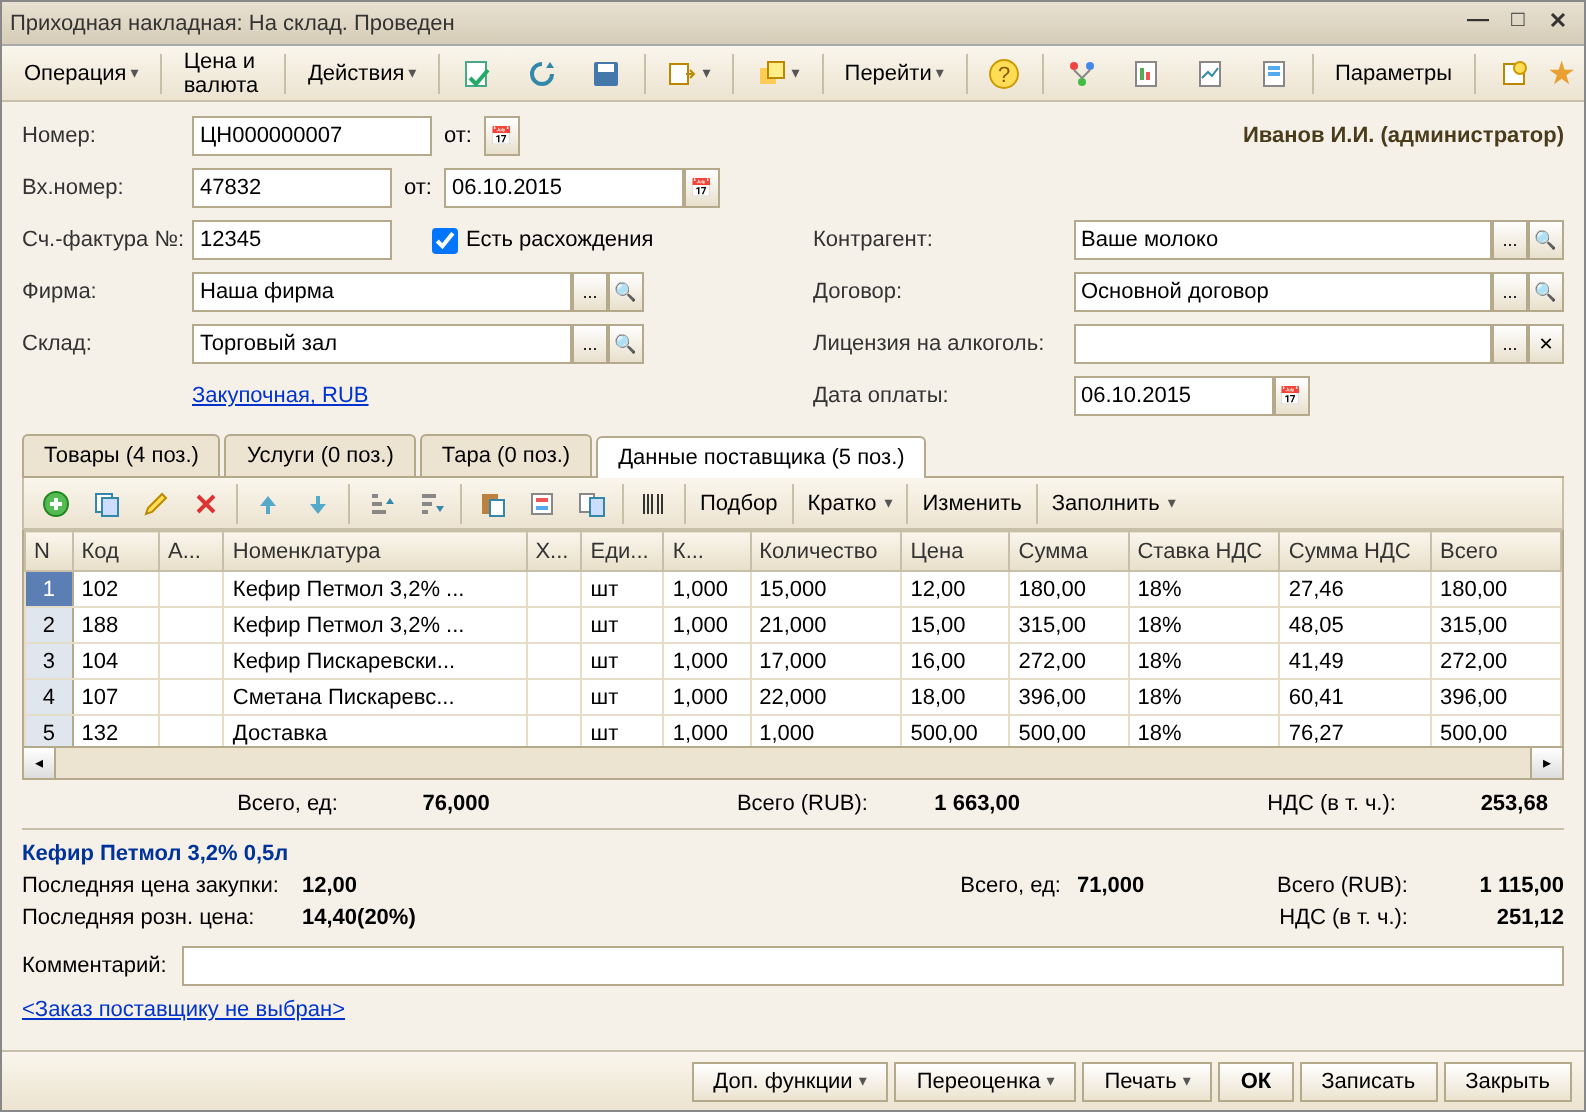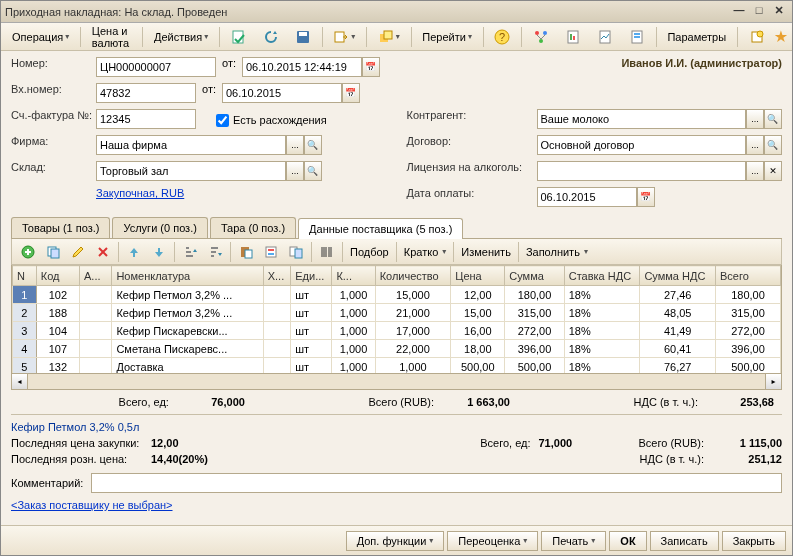--- a/index.html
+++ b/index.html
@@ -7,48 +7,48 @@
   .window { width: 793px; height: 556px; background: #f5f0e8; border: 1px solid #888; display: flex; flex-direction: column; }
   .titlebar { background: linear-gradient(#e8e0d0, #d6cdb8); height: 22px; display: flex; align-items: center; padding: 0 4px; border-bottom: 1px solid #aaa; }
   .titlebar-text { flex: 1; color: #333; font-weight: normal; }
   .titlebar-btn { width: 18px; height: 16px; margin-left: 2px; text-align: center; cursor: pointer; font-weight: bold; color: #333; }
   .toolbar { background: linear-gradient(#faf6ed, #ece3d0); height: 28px; display: flex; align-items: center; padding: 0 4px; border-bottom: 1px solid #c8bfa8; gap: 2px; }
   .tb-btn { padding: 2px 6px; cursor: pointer; display: flex; align-items: center; gap: 2px; height: 22px; border: 1px solid transparent; }
   .tb-sep { width: 1px; height: 20px; background: #c8bfa8; margin: 0 2px; }
   .dd-arrow { font-size: 8px; color: #555; }
   .icon16 { width: 16px; height: 16px; display: inline-block; }
   .form-area { padding: 6px 10px; flex: 1; display: flex; flex-direction: column; overflow: hidden; }
-  .form-row { display: flex; margin-bottom: 4px; height: 22px; }
+  .form-row { display: flex; align-items: center; margin-bottom: 4px; height: 22px; }
   .label { width: 85px; color: #333; }
   .field { border: 1px solid #b5a98c; background: #fff; height: 20px; padding: 0 3px; display: flex; align-items: center; }
   .field input { border: none; outline: none; width: 100%; font: inherit; background: transparent; }
   .btn-small { width: 18px; height: 20px; border: 1px solid #b5a98c; background: linear-gradient(#fff,#e8e0cc); display: flex; align-items: center; justify-content: center; cursor: pointer; font-size: 9px; }
   .user-label { color: #4a3c1a; font-weight: bold; text-align: right; }
   .link { color: #0033cc; text-decoration: underline; cursor: pointer; }
   .checkbox-row { display: inline-flex; align-items: center; gap: 4px; }
   .tabs { display: flex; border-bottom: 1px solid #b5a98c; margin-top: 4px; }
   .tab { padding: 4px 10px; border: 1px solid #b5a98c; border-bottom: none; background: #ece3d0; margin-right: 2px; cursor: pointer; border-radius: 3px 3px 0 0; }
   .tab.active { background: #fff; position: relative; top: 1px; }
   .grid-toolbar { background: linear-gradient(#faf6ed,#ece3d0); height: 26px; display: flex; align-items: center; padding: 0 4px; border: 1px solid #c8bfa8; border-top: none; gap: 1px; }
   .grid-tb-btn { padding: 2px 4px; cursor: pointer; display: flex; align-items: center; height: 20px; }
   .table-wrap { border: 1px solid #b5a98c; border-top: none; background: #fff; flex: 1; overflow: auto; min-height: 0; }
   table { border-collapse: collapse; width: 100%; font: inherit; }
   th { background: linear-gradient(#faf6ed,#e8dfc8); border: 1px solid #c8bfa8; padding: 3px 4px; text-align: left; font-weight: normal; color: #333; height: 20px; }
   td { border: 1px solid #e5ddc8; padding: 2px 4px; height: 18px; }
-  td.num, th.num { text-align: center; }
+  td.num, th.num { text-align: left; }
   .row-n { background: #e0e6ee; text-align: center; border-right: 1px solid #b5a98c; }
   .row-n.sel { background: #5b7fb5; color: #fff; }
   .scrollbar-h { height: 16px; border: 1px solid #b5a98c; border-top: none; background: #ece3d0; display: flex; }
   .sb-btn { width: 16px; background: linear-gradient(#fff,#ddd); border-right: 1px solid #b5a98c; display:flex;align-items:center;justify-content:center;font-size:8px;}
   .sb-btn.r { border-left: 1px solid #b5a98c; border-right: none; margin-left:auto;}
   .totals-row { display: flex; padding: 6px 4px; align-items: center; border-bottom: 1px solid #c8bfa8; }
   .totals-row .tlabel { margin-left: auto; margin-right: 6px; }
   .totals-row .tval { font-weight: bold; min-width: 70px; text-align: right; margin-right: 20px; }
   .bottom-info { padding: 4px 0; }
-  .product-name { color: #003399; font-weight: normal; padding: 2px 0; }
+  .product-name { color: #003399; font-weight: bold; padding: 2px 0; }
   .info-line { display: flex; padding: 2px 0; align-items: center; }
   .info-label { width: 140px; }
   .info-val { font-weight: bold; width: 80px; }
   .comment-field { flex: 1; border: 1px solid #b5a98c; height: 20px; background: #fff; }
   .footer-link { padding: 4px 0; }
   .bottom-bar { background: linear-gradient(#faf6ed,#ece3d0); height: 30px; border-top: 1px solid #c8bfa8; display: flex; align-items: center; justify-content: flex-end; padding: 0 6px; gap: 3px; }
   .btn { border: 1px solid #b5a98c; background: linear-gradient(#fff,#ece3d0); padding: 3px 10px; cursor: pointer; display: flex; align-items: center; gap: 3px; }
   .btn.ok { font-weight: bold; }
   .star-icon { color: #e8a030; font-size: 16px; margin-left: auto; }
   svg { display: block; }
@@ -173,23 +173,20 @@
 
   <div class="form-area">
     <div class="two-col">
       <div class="col">
         <div class="form-row">
           <span class="label">Номер:</span>
           <div class="field" style="width:120px">
               <input value="ЦН000000007" style="">
             </div>
           <span style="margin:0 6px">от:</span>
-          <div class="field" style="width:120px">
-              <input value="06.10.2015 12:44:19" style="">
-            </div>
           <div class="btn-small">📅</div>
         </div>
         <div class="form-row">
           <span class="label">Вх.номер:</span>
           <div class="field" style="width:100px">
               <input value="47832" style="">
             </div>
           <span style="margin:0 6px">от:</span>
           <div class="field" style="width:120px">
               <input value="06.10.2015" style="">
@@ -260,21 +257,21 @@
           <span class="label" style="width:130px">Дата оплаты:</span>
           <div class="field" style="width:100px">
               <input value="06.10.2015" style="">
             </div>
           <div class="btn-small">📅</div>
         </div>
       </div>
     </div>
 
     <div class="tabs">
-      <div class="tab">Товары (1 поз.)</div>
+      <div class="tab">Товары (4 поз.)</div>
       <div class="tab">Услуги (0 поз.)</div>
       <div class="tab">Тара (0 поз.)</div>
       <div class="tab active">Данные поставщика (5 поз.)</div>
     </div>
 
     <div class="grid-toolbar">
       <div class="grid-tb-btn">
           <svg width="16" height="16">
             <circle cx="8" cy="8" r="6" fill="#5b5" stroke="#282"></circle>
             <path d="M8 5 v6 M5 8 h6" stroke="#fff" stroke-width="2"></path>

